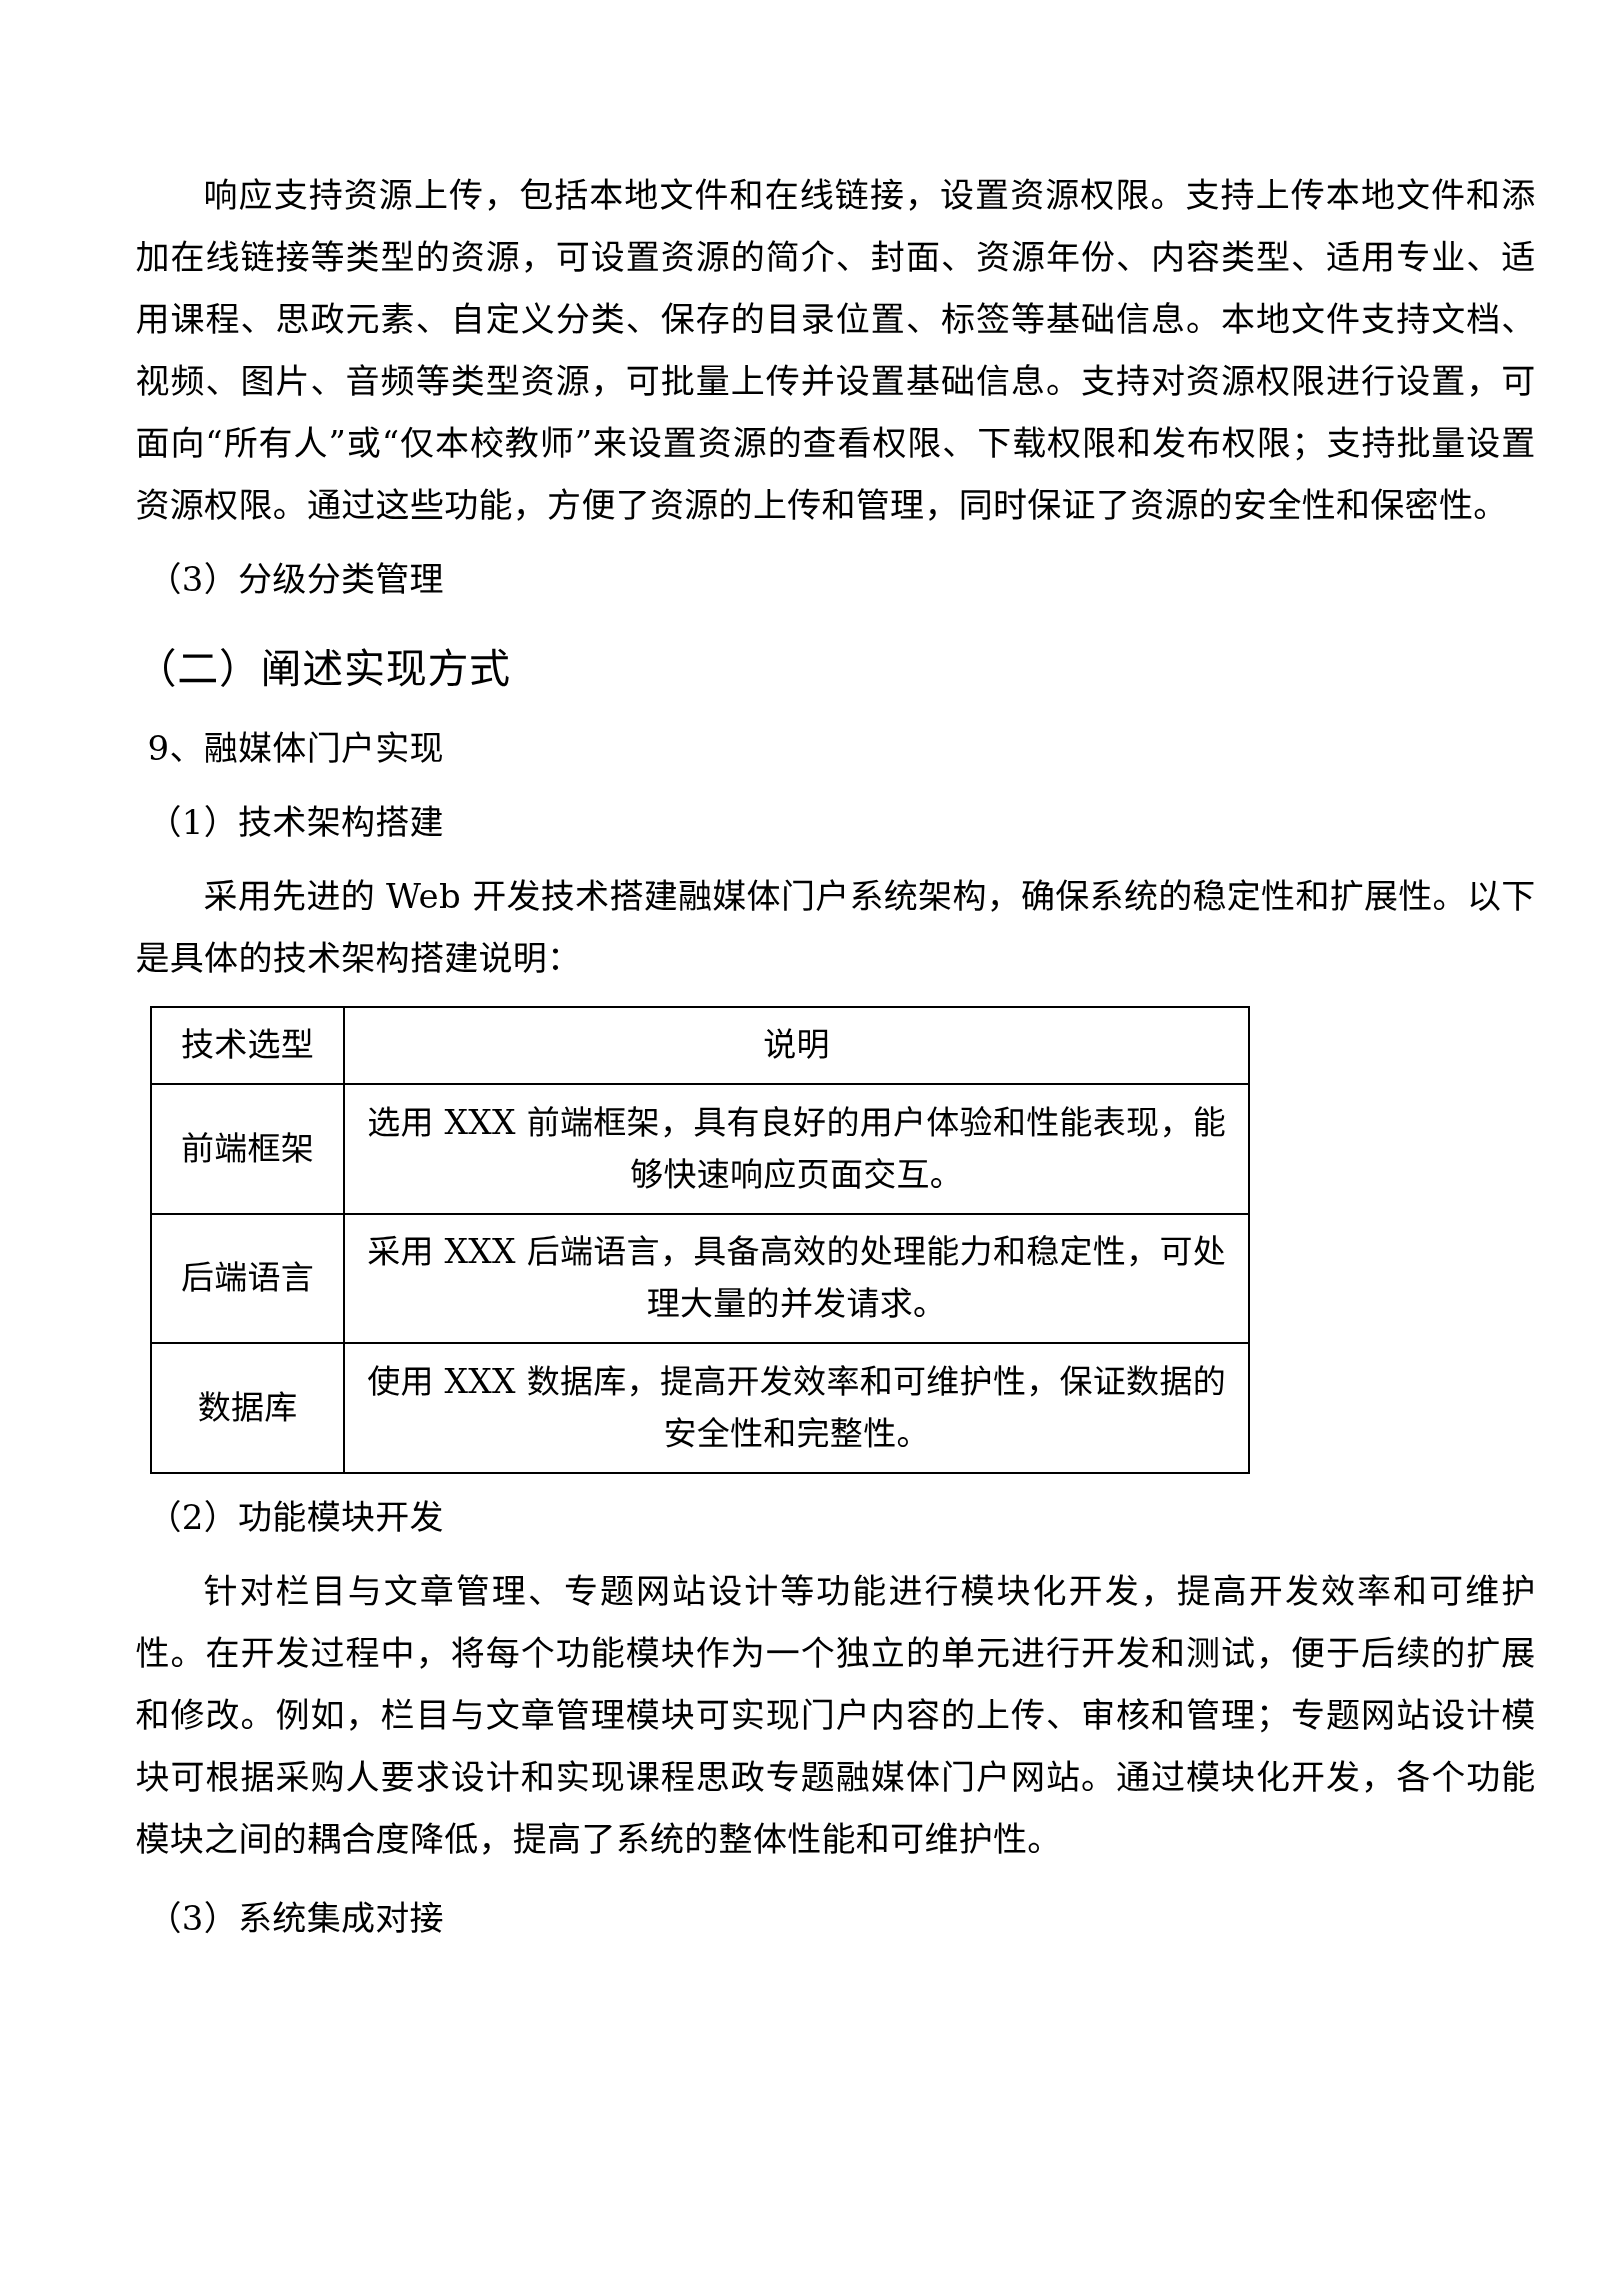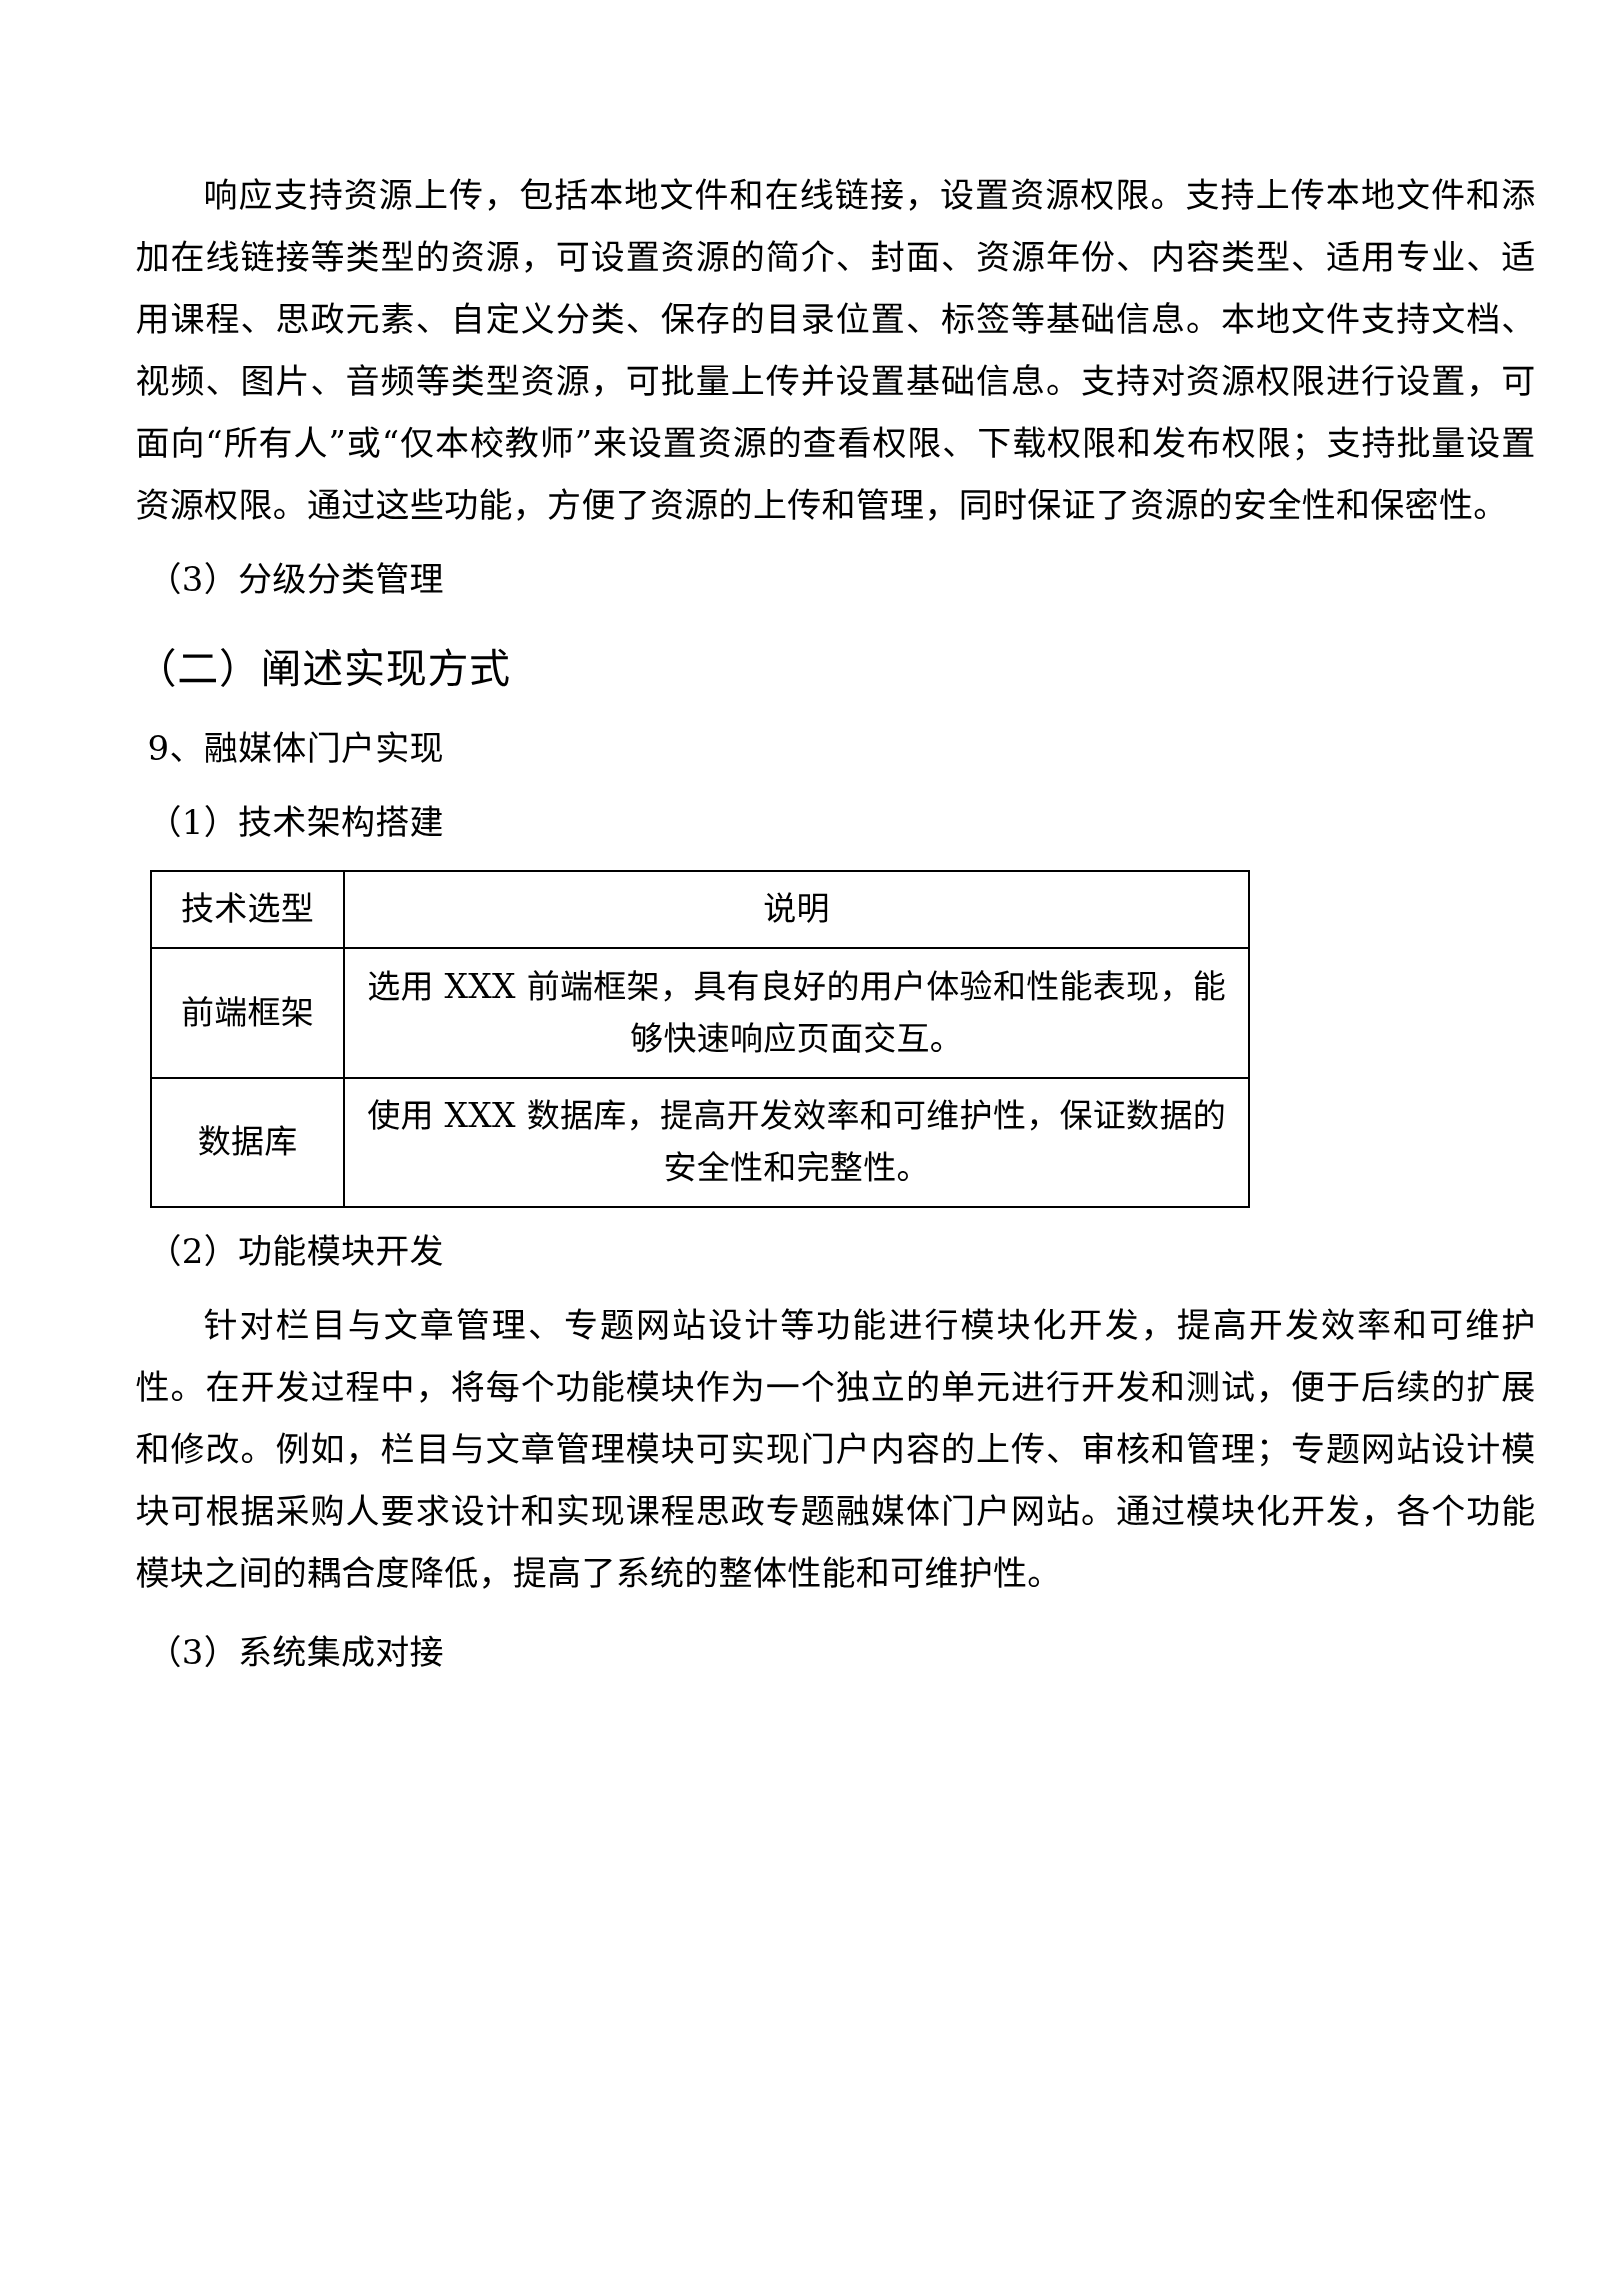--- a/index.html
+++ b/index.html
@@ -101,30 +101,35 @@
 
 
     <div class="spacer-md"></div>
 
     <p class="section-head">（二）阐述实现方式</p>
 
     <p class="list-head">9、融媒体门户实现</p>
 
     <p class="list-head">（1）技术架构搭建</p>
 
+    <p class="para">采用先进的 Web 开发技术搭建融媒体门户系统架构，确保系统的稳定性和扩展性。以下是具体的技术架构搭建说明：</p>
 
     <table class="tech-table">
       <tbody>
         <tr>
           <td class="col-key">技术选型</td>
           <td class="col-desc head">说明</td>
         </tr>
         <tr>
           <td class="col-key">前端框架</td>
           <td class="col-desc">选用 XXX 前端框架，具有良好的用户体验和性能表现，能够快速响应页面交互。</td>
+        </tr>
+        <tr>
+          <td class="col-key">后端语言</td>
+          <td class="col-desc">采用 XXX 后端语言，具备高效的处理能力和稳定性，可处理大量的并发请求。</td>
         </tr>
         <tr>
           <td class="col-key">数据库</td>
           <td class="col-desc">使用 XXX 数据库，提高开发效率和可维护性，保证数据的安全性和完整性。</td>
         </tr>
       </tbody>
     </table>
 
     <p class="list-head">（2）功能模块开发</p>
 

